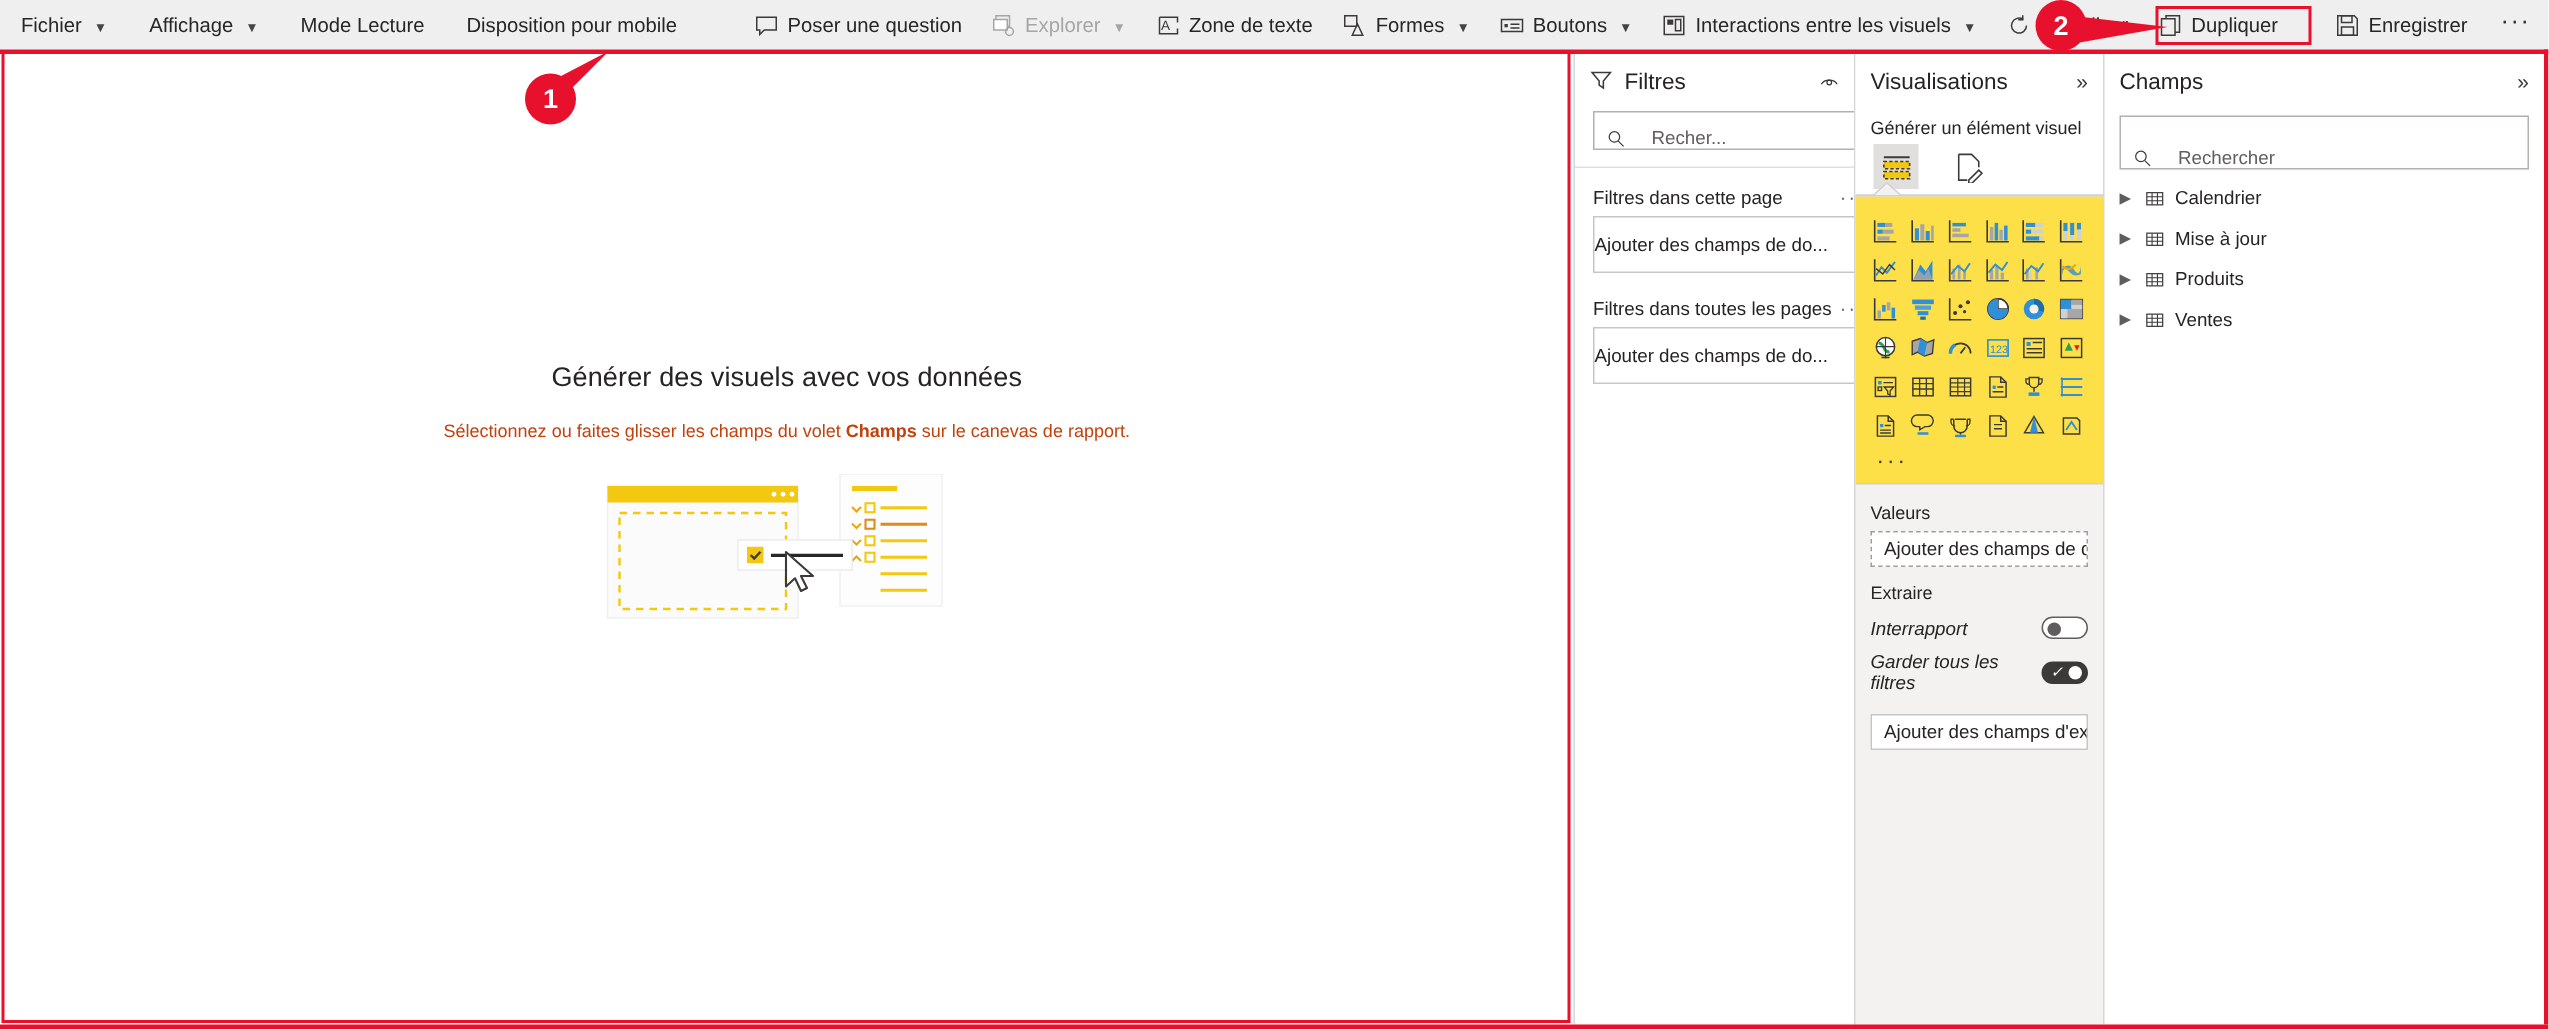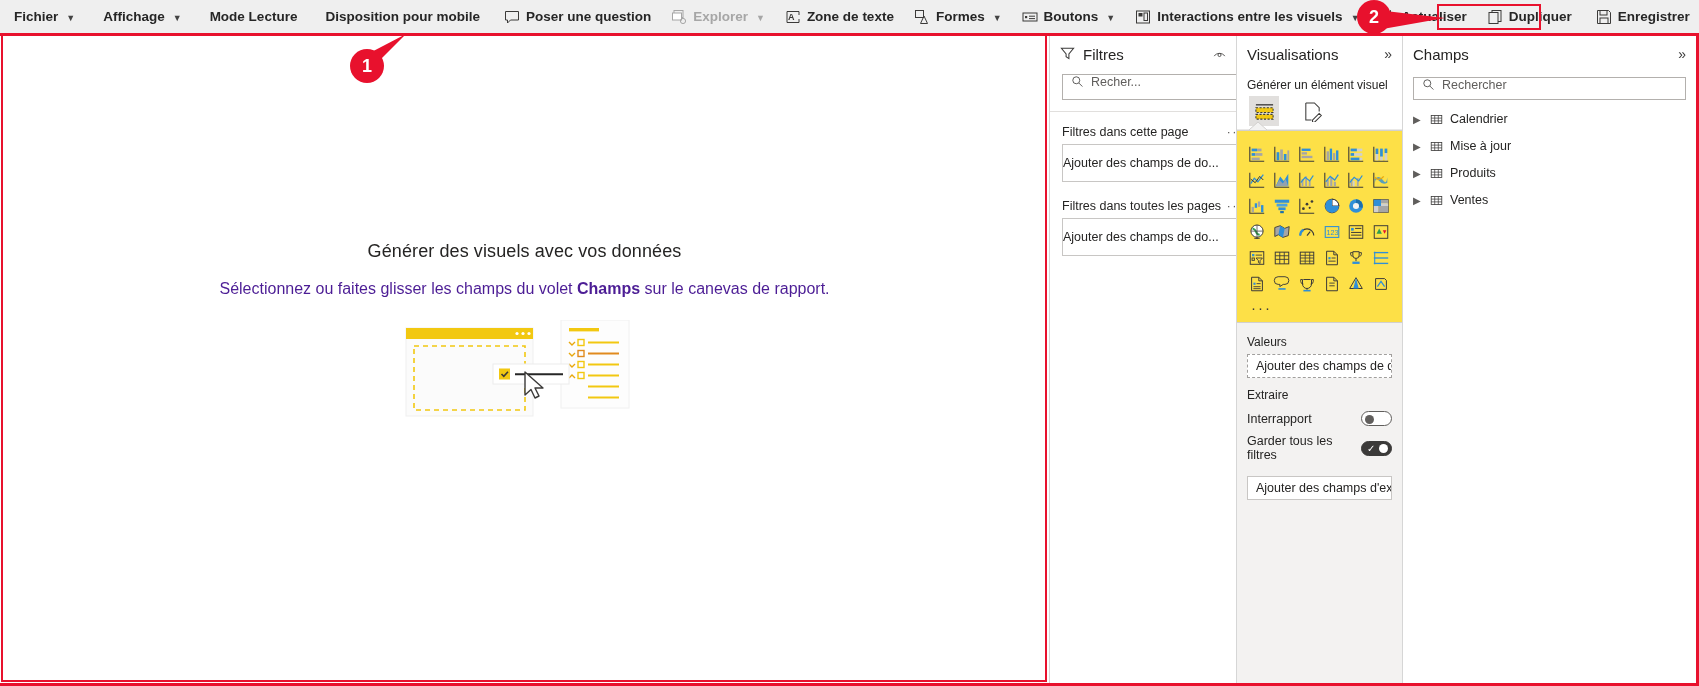--- a/index.html
+++ b/index.html
@@ -23,21 +23,20 @@
     width: 1699px; height: 33px;
     background: #efefef;
     display: flex; align-items: center;
     font-size: 13.5px; color: #262626;
     white-space: nowrap;
   }
   .tb-item {
     display: flex; align-items: center; gap: 6px;
     height: 33px; padding: 0 10px;
     cursor: default;
-    font-weight: bold;
   }
   .tb-item.left-menu { padding: 0 14px; }
   .tb-item.dim { color: #a6a6a6; }
   .chev { font-size: 9px; color: #444; margin-left: 2px; transform: translateY(1px); }
   .tb-ico { width: 16px; height: 16px; display: inline-block; flex: none; }
   .spacer-lg { width: 120px; }
   .tb-dots { font-size: 17px; color: #333; letter-spacing: 1px; padding: 0 12px 6px 8px; }
 
   
   .red-outline {
@@ -76,21 +75,21 @@
     display: flex; flex-direction: column;
     align-items: center; justify-content: flex-start;
   }
   .canvas-inner { margin-top: 205px; text-align: center; }
   .canvas-title {
     font-size: 18px; font-weight: normal; color: #252423;
     letter-spacing: 0.1px;
   }
   .canvas-sub {
     margin-top: 18px;
-    font-size: 16px; color: #4c1d95; text-align: right;
+    font-size: 12px; color: #c2410c; text-align: right;
   }
   .canvas-sub b { font-weight: bold; }
   .illus { margin-top: 22px; position: relative; height: 95px; width: 240px; display:inline-block;}
 
   
   .panel {
     position: absolute; top: 36px; bottom: 3px;
     background: #ffffff;
     border-left: 1px solid #d6d6d6;
     font-size: 12.5px; color: #252423;
@@ -105,21 +104,21 @@
     font-size: 15px; color: #252423;
     gap: 7px;
   }
   .panel-head .ttl { font-size: 15px; }
   .panel-head .tools { margin-left: auto; display: flex; align-items: center; gap: 11px; }
   .chev-dbl { color: #3a3a3a; font-size: 14px; cursor: pointer; }
 
   .search-box {
     margin: 3px 9px 0 9px; height: 26px;
     border: 1px solid #b3b0ad; background: #fff;
-    display: flex; align-items: flex-start; gap: 7px;
+    display: flex; align-items: flex-end; gap: 17px;
     padding: 0 8px; font-size: 12.5px; color: #605e5c;
   }
   #filters-search { margin: 2px 12px 0 12px; }
   .sec-sep { margin-top: 11px; border-top: 1px solid #e1dfdd; }
 
   .filter-sec-label {
     display: flex; align-items: center;
     font-size: 12.5px; color: #252423;
     padding: 12px 12px 5px 12px;
   }
@@ -156,39 +155,39 @@
   .well-label { padding: 4px 10px 5px 10px; font-size: 12px; color: #252423; }
   .well-drop {
     margin: 0 10px; height: 24px;
     border: 1px dashed #a19f9d; background: #fff;
     display: flex; align-items: center; padding-left: 8px;
     font-size: 12.5px; color: #252423; overflow: hidden; white-space: nowrap;
   }
   .well-drop.solid { border: 1px solid #c8c6c4; }
   .toggle-row {
     display: flex; align-items: center;
-    padding: 4px 10px; font-size: 12.5px; color: #252423;
+    padding: 4px 10px; font-size: 12.5px; color: #252423; font-style: italic;
   }
   .toggle {
     margin-left: auto; width: 31px; height: 15px; border-radius: 8px;
     background: #fff; border: 1px solid #605e5c; position: relative; flex: none;
   }
   .toggle .knob {
     position: absolute; top: 2.5px; left: 3px;
     width: 9px; height: 9px; border-radius: 50%; background: #605e5c;
   }
   .toggle.on { background: #3b3a39; border-color: #3b3a39; }
   .toggle.on .knob { left: auto; right: 3px; background: #fff; }
   .toggle.on .chk {
     position:absolute; left:5px; top:0px; color:#fff; font-size:10px; line-height:14px;
   }
 
   
   #fields-search {
-    margin: 5px 10px 0 10px; height: 23px;
+    margin: 5px 10px 0 10px; height: 36px;
     border: 1px solid #b3b0ad;
   }
   .field-row {
     display: flex; align-items: center; gap: 7px;
     height: 22px; padding: 0 10px 0 10px;
     font-size: 12.5px; color: #252423;
     margin-top: 5px;
   }
   .field-row .exp { width: 10px; color: #605e5c; font-size: 10px; }
 

